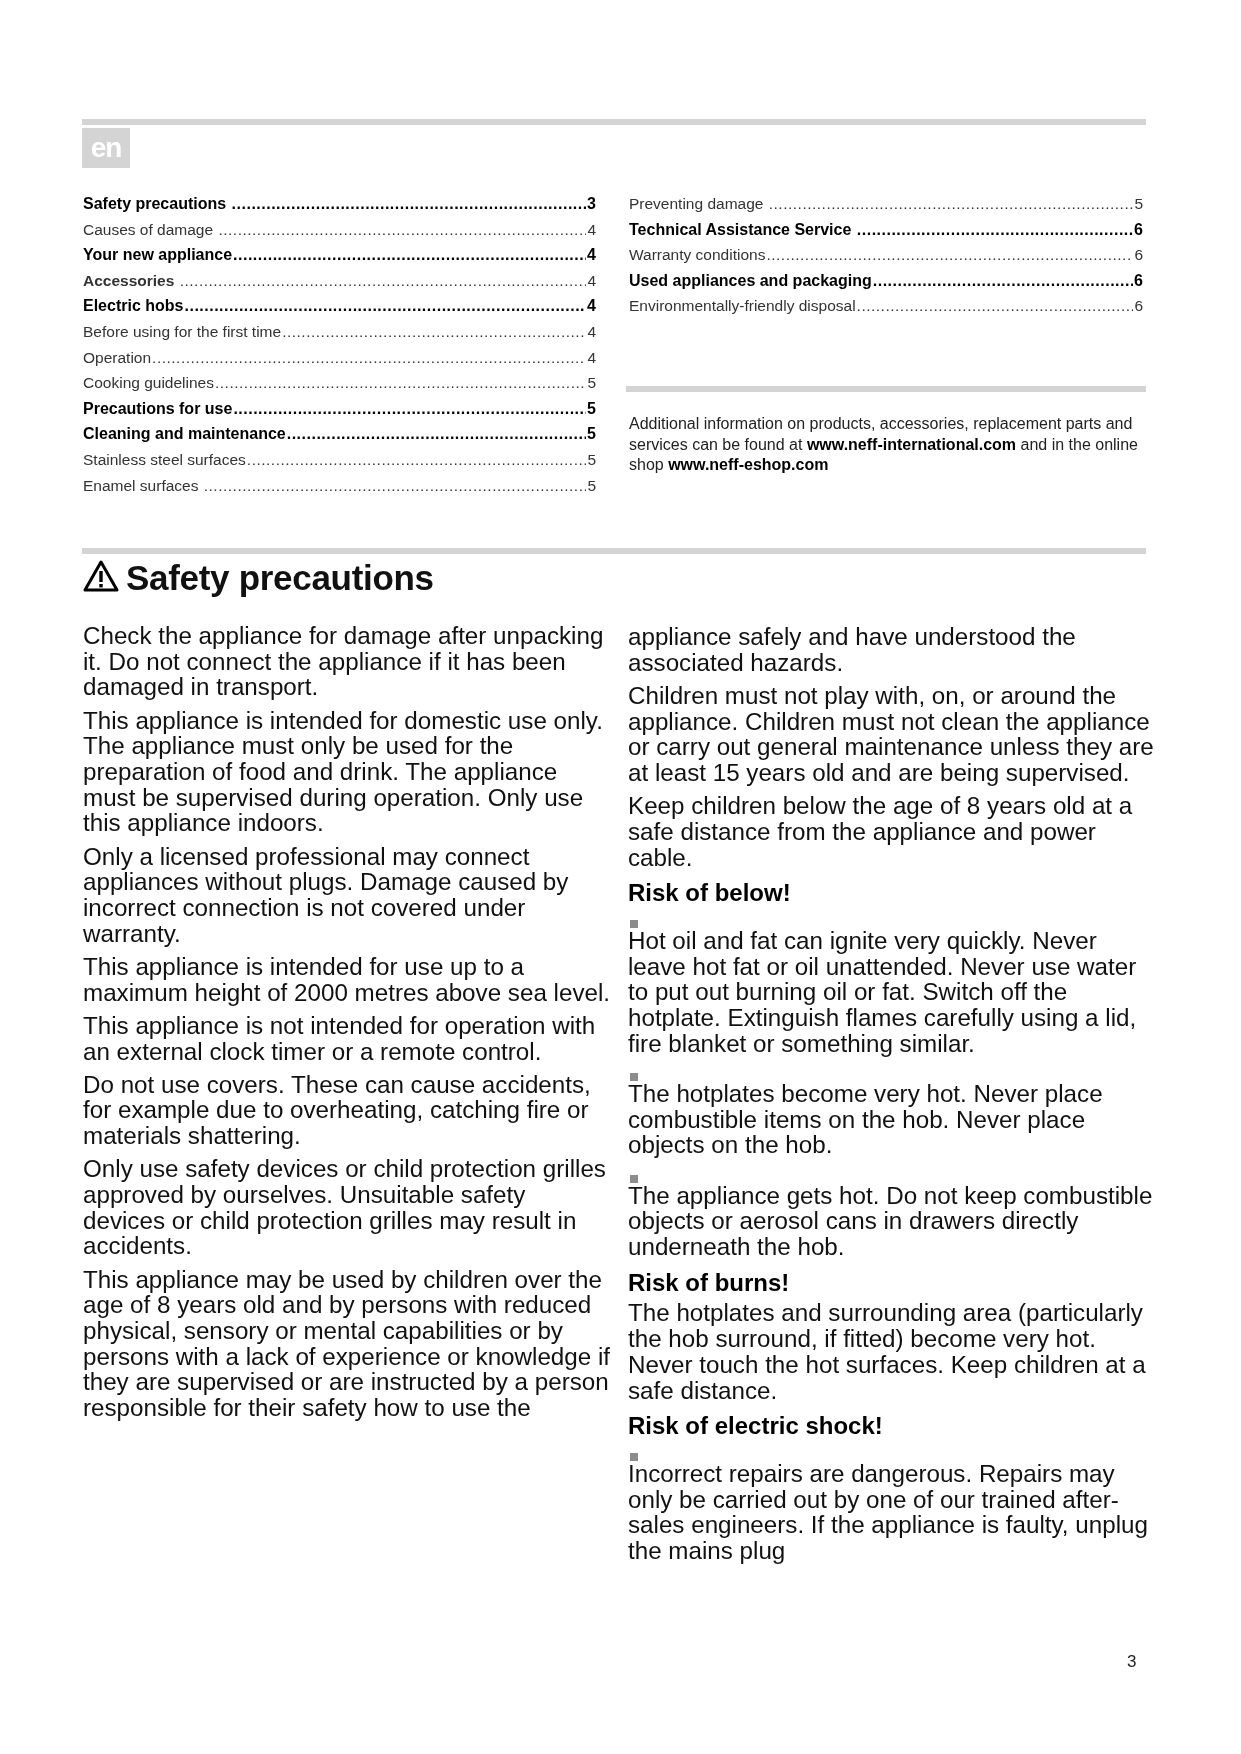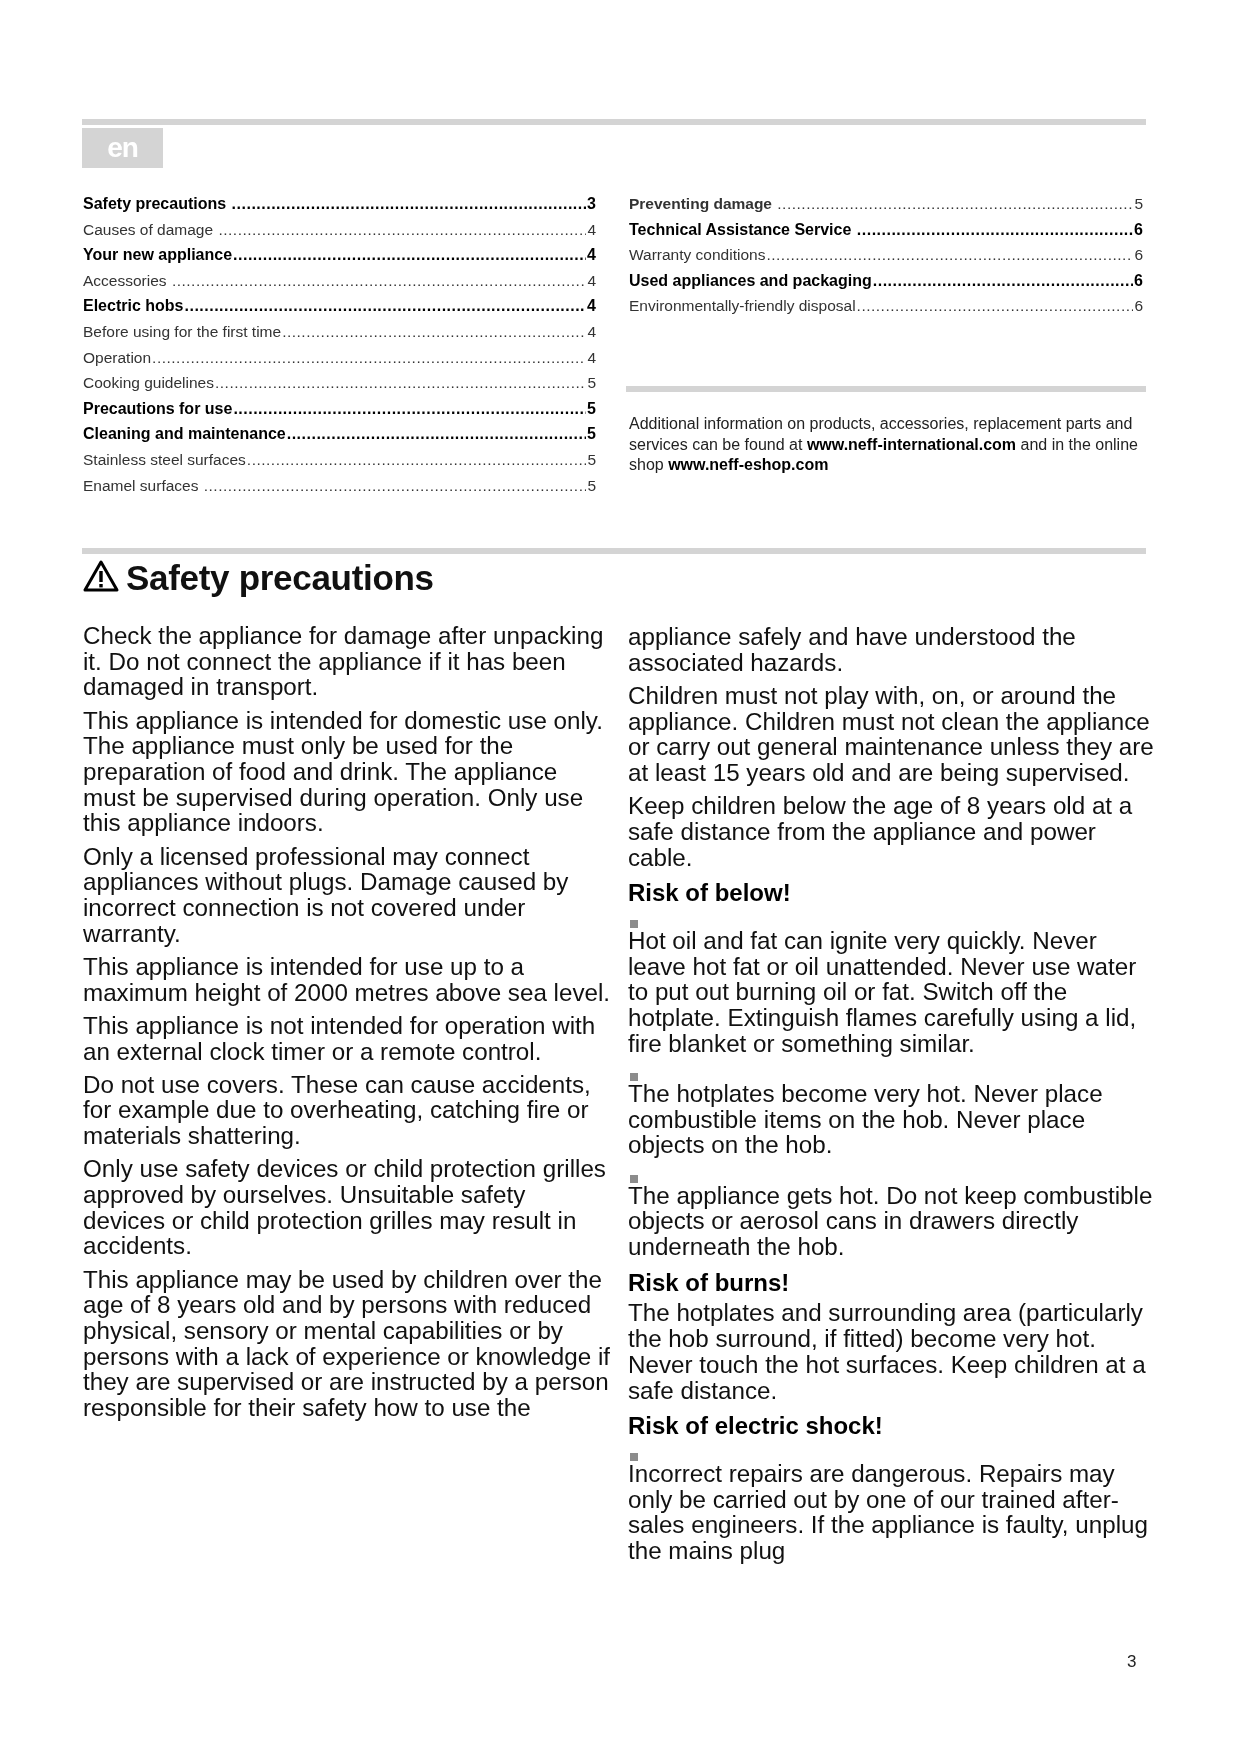--- a/index.html
+++ b/index.html
@@ -8,21 +8,21 @@
       font-family: "Liberation Sans", sans-serif; color: #111;
     }
     .rule { position: absolute; height: 6px; background: #d4d4d4; }
     #rule-top { left: 82px; top: 119px; width: 1064px; }
     #rule-mid { left: 82px; top: 548px; width: 1064px; }
     #rule-right { left: 626px; top: 386px; width: 520px; }
 
     .toc-header { position: absolute; left: 82px; top: 128px; display: flex; align-items: center; }
     .lang-badge {
       background: #d4d4d4; color: #ffffff; font-weight: bold; font-size: 28px;
-      width: 81px; height: 40px; line-height: 40px; text-align: center; letter-spacing: -1px;
+      width: 48px; height: 40px; line-height: 40px; text-align: center; letter-spacing: -1px;
     }
     .toc-title { font-weight: bold; font-size: 35px; margin-left: 12px; line-height: 40px; letter-spacing: -0.3px; }
 
     .toc-col { position: absolute; top: 195px; }
     #toc-left { left: 83px; width: 513px; }
     #toc-right { left: 629px; width: 514px; }
     .toc-entry { display: flex; align-items: baseline; height: 25.6px; font-size: 16px; white-space: nowrap; }
     .toc-entry.major { font-weight: bold; color: #000; }
     .toc-entry.minor { color: #333; font-size: 15.5px; }
     .toc-entry .dots { flex: 1; overflow: hidden; margin: 0 1px; letter-spacing: 0.5px; }
@@ -65,21 +65,21 @@
       <span style="white-space: pre;">Causes of damage </span>
       <span class="dots"></span>
       <span class="page">4</span>
     </div>
     <div class="toc-entry major">
       <span style="white-space: pre;">Your new appliance</span>
       <span class="dots"></span>
       <span class="page">4</span>
     </div>
     <div class="toc-entry minor">
-      <span style="white-space: pre;">Accessories </span>
+      <span style="white-space: pre; font-weight: bold;">Accessories </span>
       <span class="dots"></span>
       <span class="page">4</span>
     </div>
     <div class="toc-entry major">
       <span style="white-space: pre;">Electric hobs</span>
       <span class="dots"></span>
       <span class="page">4</span>
     </div>
     <div class="toc-entry minor">
       <span style="white-space: pre;">Before using for the first time</span>
@@ -112,21 +112,21 @@
       <span class="page">5</span>
     </div>
     <div class="toc-entry minor">
       <span style="white-space: pre;">Enamel surfaces </span>
       <span class="dots"></span>
       <span class="page">5</span>
     </div>
   </div>
 <div class="toc-col" id="toc-right">
     <div class="toc-entry minor">
-      <span style="white-space: pre; font-weight: bold;">Preventing damage </span>
+      <span style="white-space: pre;">Preventing damage </span>
       <span class="dots"></span>
       <span class="page">5</span>
     </div>
     <div class="toc-entry major">
       <span style="white-space: pre;">Technical Assistance Service </span>
       <span class="dots"></span>
       <span class="page">6</span>
     </div>
     <div class="toc-entry minor">
       <span style="white-space: pre;">Warranty conditions</span>

